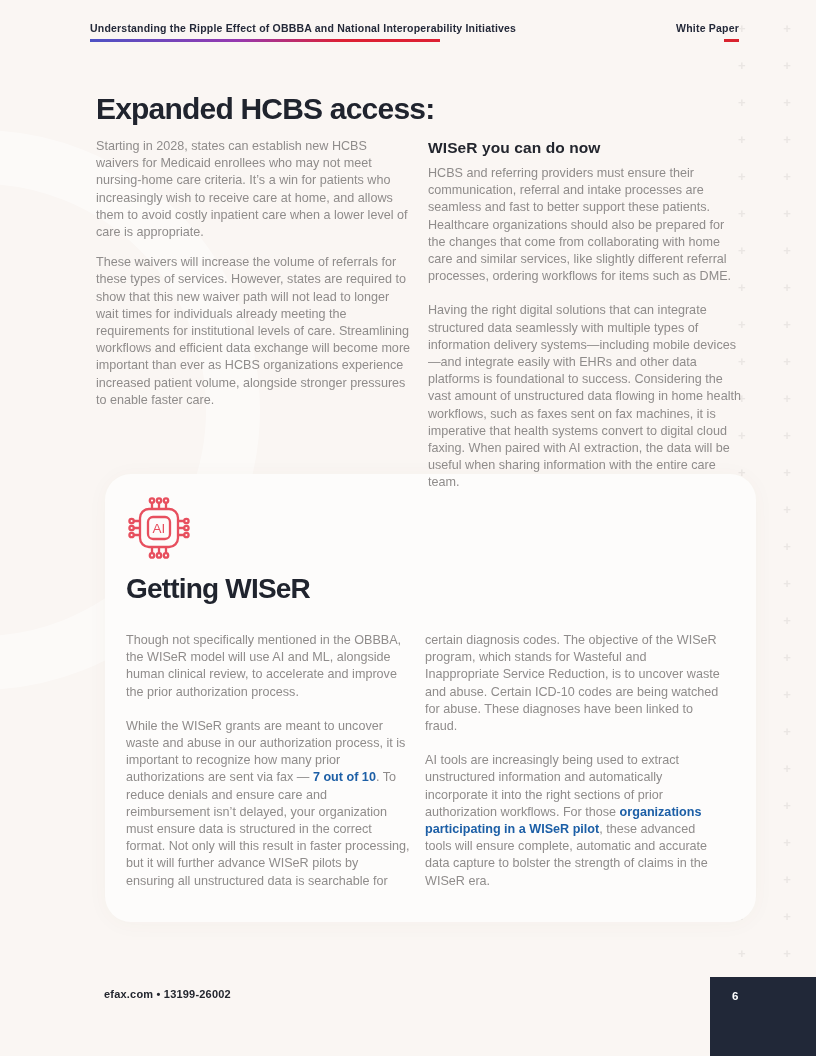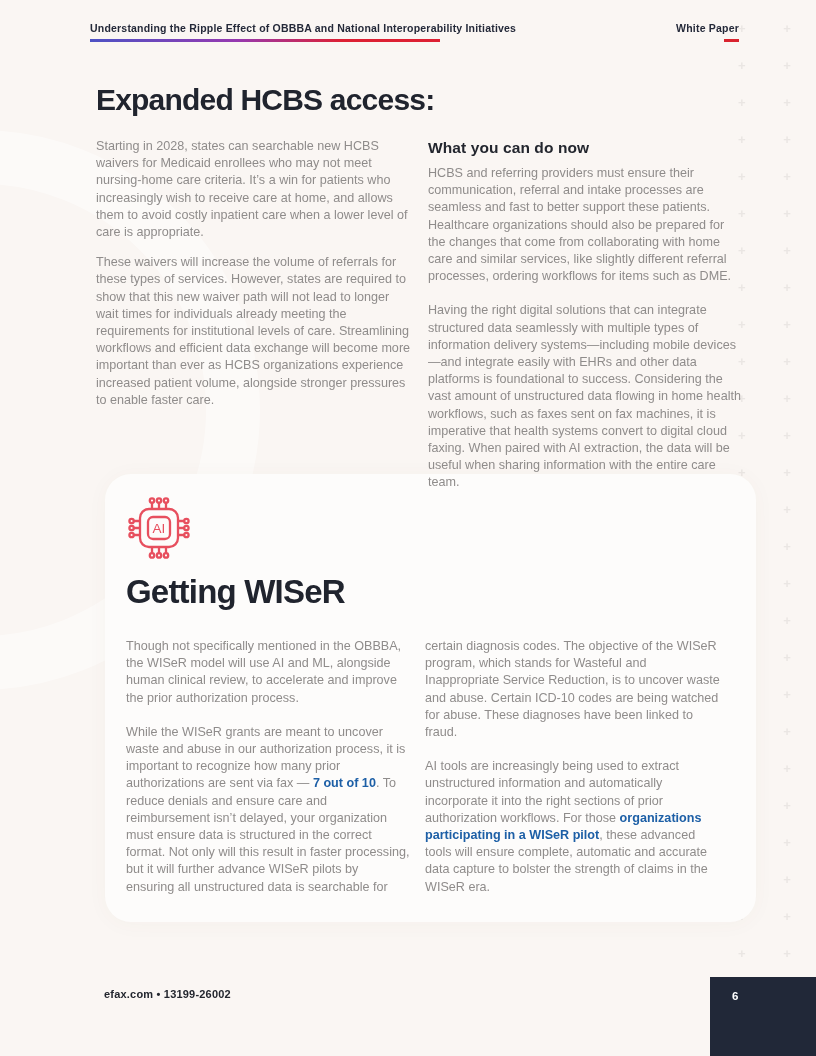--- a/index.html
+++ b/index.html
@@ -26,42 +26,42 @@
   }
   .header-title { font-size:10.5px; font-weight:bold; color:#242939; letter-spacing:0.2px;text-align:right; }
   .gradient-rule {
     margin-top:5px; height:2.5px; width:350px;
     background:linear-gradient(90deg,#4d52c4 0%, #9639b0 42%, #dd2033 72%, #dd2033 100%);
   }
   .header-right { text-align:right; }
   .red-rule { margin-top:5px; margin-left:auto; height:3px; width:15px; background:#d9232e; }
 
   .section1-title {
-    position:absolute; top:83px; left:96px; z-index:2;
+    position:absolute; top:92px; left:96px; z-index:2;
     font-size:30px; font-weight:bold; color:#20242e; letter-spacing:-0.8px;
   }
   .cols { display:flex; z-index:2; }
   .cols-1 { position:absolute; top:138px; left:96px; width:648px; gap:17px; }
   .col-a { width:315px; }
   .col-b { width:316px; }
   p.body { font-size:12.6px; line-height:17.2px; color:#8f8c8b; }
   h2.sub { font-size:15.5px; line-height:19px; font-weight:bold; color:#23262e; letter-spacing:0.1px; }
   .mt-sub { margin-top:13px; }
   .mt-body { margin-top:13px; }
   .mt-body2 { margin-top:17px; }
   .mt-body-sm { margin-top:8px; }
 
   .card {
     position:absolute; top:474px; left:105px; width:651px; height:448px; z-index:1;
     background:#fdfcfb; border-radius:26px;
     box-shadow:0 2px 22px rgba(120,90,70,0.035);
     padding:21px 25px 0 21px;
   }
   .ai-icon { display:block; }
-  .card-title { margin-top:12px; font-size:33px; font-weight:bold; color:#20242e; letter-spacing:-0.8px; }
+  .card-title { margin-top:12px; font-size:28px; font-weight:bold; color:#20242e; letter-spacing:-0.8px; }
   .cols-2 { margin-top:27px; gap:15px; }
   .col-c { width:284px; }
   .col-d { width:296px; }
   a.doc-link { color:#1d5fa6; font-weight:bold; cursor:pointer; }
 
   .footer-left {
     position:absolute; left:104px; top:988px; z-index:2;
     font-size:11px; font-weight:bold; color:#23262e; letter-spacing:0.2px;
   }
   .page-num-box {
@@ -86,25 +86,25 @@
     <div class="header-right">
       <div class="header-title">White Paper</div>
       <div class="red-rule"></div>
     </div>
   </div>
 
   <h1 class="section1-title">Expanded HCBS access:</h1>
 
   <div class="cols cols-1">
     <div class="col-a">
-      <p class="body">Starting in 2028, states can searchable new HCBS waivers for Medicaid enrollees who may not meet nursing-home care criteria. It’s a win for patients who increasingly wish to receive care at home, and allows them to avoid costly inpatient care when a lower level of care is appropriate.</p>
+      <p class="body">Starting in 2028, states can establish new HCBS waivers for Medicaid enrollees who may not meet nursing-home care criteria. It’s a win for patients who increasingly wish to receive care at home, and allows them to avoid costly inpatient care when a lower level of care is appropriate.</p>
       <p class="body mt-body">These waivers will increase the volume of referrals for these types of services. However, states are required to show that this new waiver path will not lead to longer wait times for individuals already meeting the requirements for institutional levels of care. Streamlining workflows and efficient data exchange will become more important than ever as HCBS organizations experience increased patient volume, alongside stronger pressures to enable faster care.</p>
     </div>
     <div class="col-b">
-      <h2 class="sub">What you can do now</h2>
+      <h2 class="sub">WISeR you can do now</h2>
       <p class="body mt-body-sm">HCBS and referring providers must ensure their communication, referral and intake processes are seamless and fast to better support these patients. Healthcare organizations should also be prepared for the changes that come from collaborating with home care and similar services, like slightly different referral processes, ordering workflows for items such as DME.</p>
       <p class="body mt-body2">Having the right digital solutions that can integrate structured data seamlessly with multiple types of information delivery systems—including mobile devices—and integrate easily with EHRs and other data platforms is foundational to success. Considering the vast amount of unstructured data flowing in home health workflows, such as faxes sent on fax machines, it is imperative that health systems convert to digital cloud faxing. When paired with AI extraction, the data will be useful  when sharing information with the entire care team.</p>
     </div>
   </div>
 
   <section class="card">
     <svg class="ai-icon" width="66" height="66" viewBox="0 0 66 66" aria-hidden="true">
       <g fill="none" stroke="#e74f5e" stroke-width="2.3" stroke-linecap="round">
         <rect x="14" y="14" width="38" height="38" rx="9"></rect>
         <rect x="22" y="22" width="22" height="22" rx="5"></rect>

